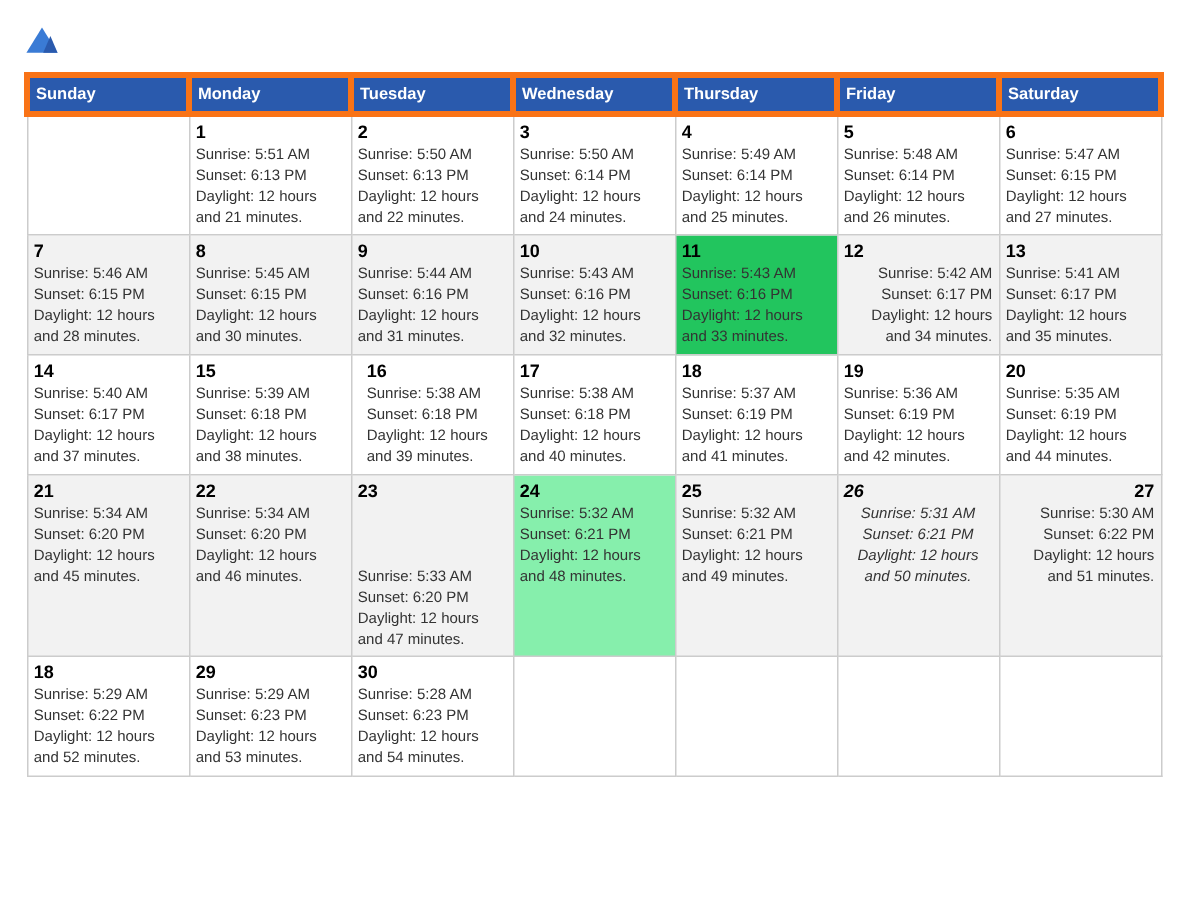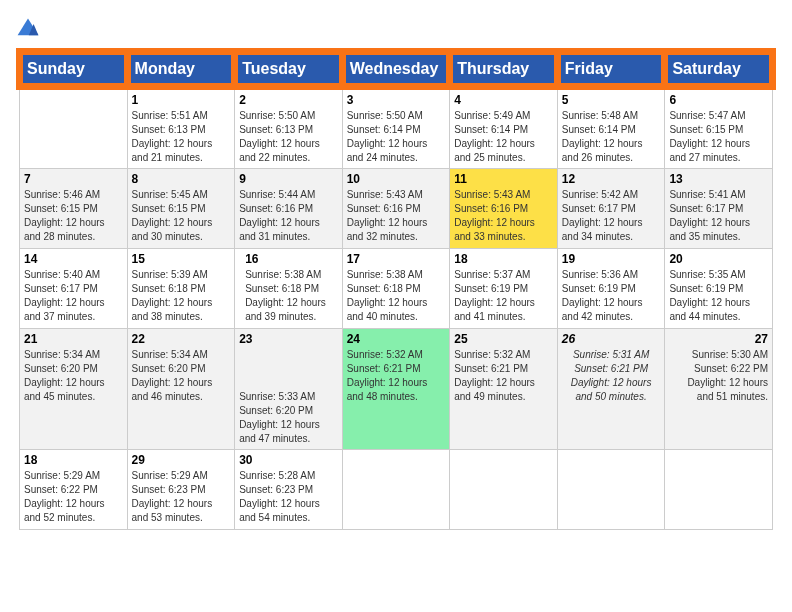--- a/index.html
+++ b/index.html
@@ -55,23 +55,23 @@
     .calendar {
       width: 100%;
       border-collapse: collapse;
       font-size: 11px;
     }
     .calendar th {
       background-color: #2a5aad;
       color: #fff;
       padding: 5px 4px;
       text-align: left;
-      font-size: 16px;
-      font-weight: bold;
-      border: 7px solid #f97316;
+      font-size: 11px;
+      font-weight: bold;
+      border: 4px solid #f97316;
     }
     .calendar td {
       border: 1px solid #ccc;
       vertical-align: top;
       padding: 3px 4px;
       width: calc(100% / 7);
       min-height: 80px;
       height: 80px;
     }
     .day-num {
@@ -198,30 +198,30 @@
 Daylight: 12 hours
 and 31 minutes.</div>
         </td>
         <td style="background-color: rgb(242, 242, 242);">
           <span class="day-num">10</span>
           <div class="day-info" style="white-space: pre-line;">Sunrise: 5:43 AM
 Sunset: 6:16 PM
 Daylight: 12 hours
 and 32 minutes.</div>
         </td>
-        <td style="background-color: #fde047;">
+        <td style="background-color: #22c55e;">
           <span class="day-num">11</span>
           <div class="day-info" style="white-space: pre-line;">Sunrise: 5:43 AM
 Sunset: 6:16 PM
 Daylight: 12 hours
 and 33 minutes.</div>
         </td>
         <td style="background-color: rgb(242, 242, 242);">
           <span class="day-num">12</span>
-          <div class="day-info" style="white-space: pre-line;">Sunrise: 5:42 AM
+          <div class="day-info" style="white-space: pre-line; text-align: right;">Sunrise: 5:42 AM
 Sunset: 6:17 PM
 Daylight: 12 hours
 and 34 minutes.</div>
         </td>
         <td style="background-color: rgb(242, 242, 242);">
           <span class="day-num">13</span>
           <div class="day-info" style="white-space: pre-line;">Sunrise: 5:41 AM
 Sunset: 6:17 PM
 Daylight: 12 hours
 and 35 minutes.</div>

